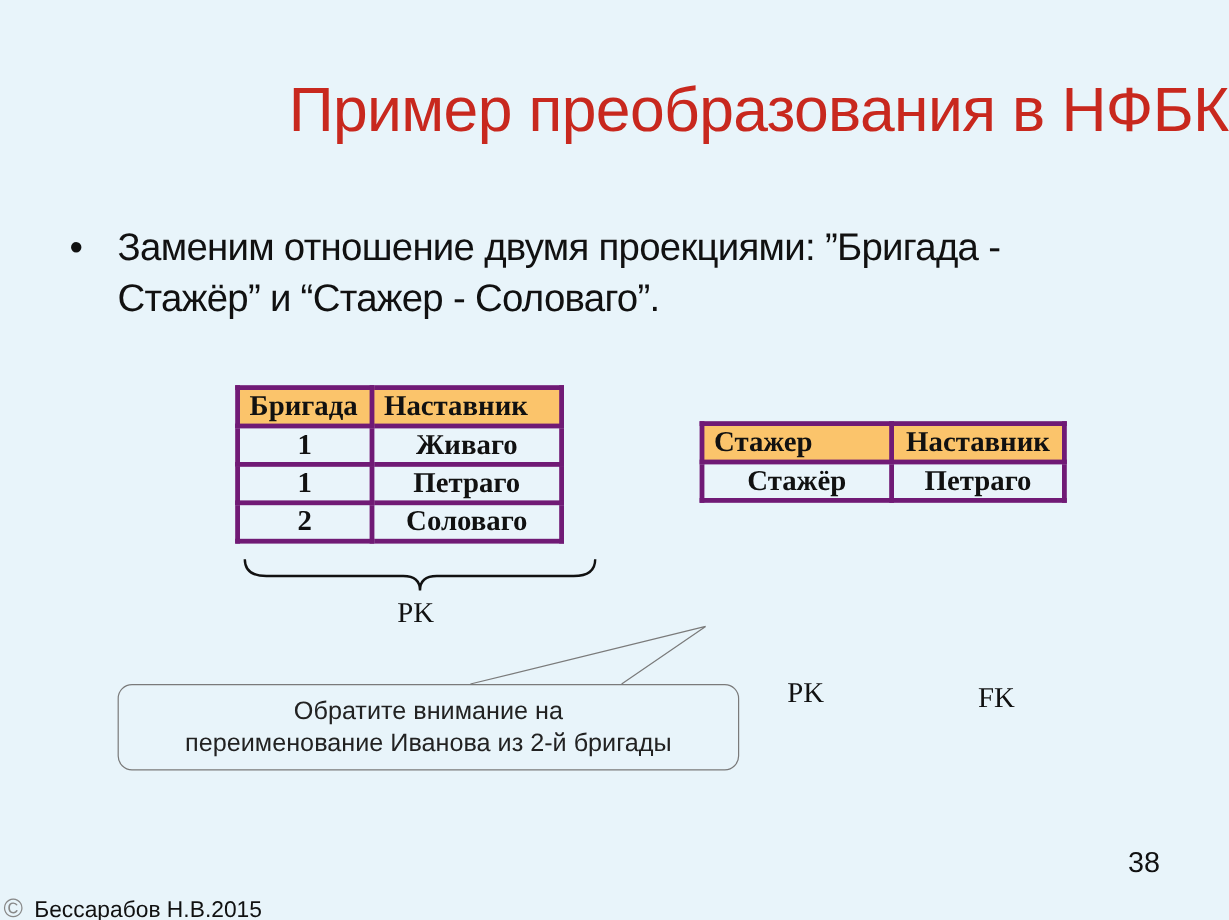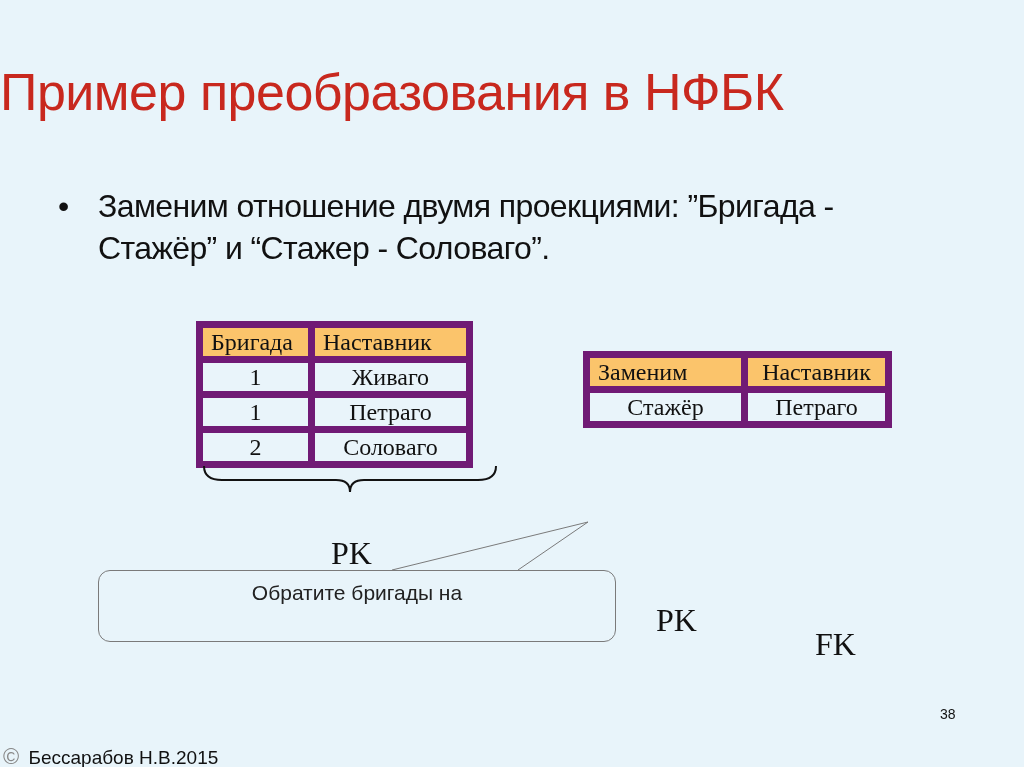--- a/index.html
+++ b/index.html
@@ -4,55 +4,55 @@
 <style>
   html, body { margin: 0; padding: 0; }
   body {
     width: 1024px; height: 767px; overflow: hidden;
     background: #e8f4fa;
     position: relative;
     font-family: "Liberation Sans", sans-serif;
   }
   .title {
     position: absolute; left: 0; top: 62px; width: 1024px;
-    text-align: left; color: #c8281e;
+    text-align: right; color: #c8281e;
     font-size: 52px; font-family: "Liberation Sans", sans-serif;
     letter-spacing: -0.5px;
   }
   .bullet {
     position: absolute; left: 58px; top: 185px; width: 880px;
     font-size: 32px; line-height: 42px; color: #111;
     display: flex;
   }
   .bullet .dot { width: 40px; flex: none; }
   .bullet .txt { letter-spacing: -0.6px; }
   table.rel {
     position: absolute; border-collapse: collapse;
     font-family: "Liberation Serif", serif; font-size: 24px; color: #111;
     border: 3px solid #9a3a14;
   }
   table.rel th, table.rel td {
-    border: 7px solid #701a75; height: 28px; padding: 0 8px;
-    font-weight: normal;
+    border: 4px solid #701a75; height: 28px; padding: 0 8px;
+    font-weight: bold;
   }
   table.rel th { background: #fbc46b; text-align: left; }
   table.rel td { background: #e9f4fa; text-align: center; }
   #t1 { left: 196px; top: 321px; }
   #t1 col.c1 { width: 112px; } #t1 col.c2 { width: 158px; }
   #t2 { left: 583px; top: 351px; }
   #t2 col.c1 { width: 158px; } #t2 col.c2 { width: 144px; }
   #t2 th.h2 { text-align: center; }
-  .key { position: absolute; font-family: "Liberation Serif", serif; font-size: 32px; color: #111; margin-top: 37px; }
+  .key { position: absolute; font-family: "Liberation Serif", serif; font-size: 24px; color: #111; }
   .callout {
     position: absolute; left: 98px; top: 570px; width: 518px; height: 72px;
     border: 1px solid #7a7a7a; border-radius: 12px; background: #e8f4fa;
     text-align: center; font-size: 21px; line-height: 27px; color: #222;
     padding-top: 8px; box-sizing: border-box;
   }
-  .pagenum { position: absolute; left: 940px; top: 706px; font-size: 14px; color: #111; }
+  .pagenum { position: absolute; left: 940px; top: 706px; font-size: 24px; color: #111; }
   .footer { position: absolute; left: 3px; top: 744px; font-size: 19px; color: #111; }
   .footer .copy { color: #888; font-size: 22px; margin-right: 4px; }
   svg.overlay { position: absolute; left: 0; top: 0; }
 </style>
 </head>
 <body>
 
 <div class="title">Пример преобразования в НФБК</div>
 
 <div class="bullet">
@@ -92,35 +92,36 @@
 
 <div class="key" style="left:331px; top:498px;">PK</div>
 
 <table class="rel" id="t2">
   <colgroup>
       <col class="c1">
       <col class="c2">
     </colgroup>
   <tbody>
       <tr>
-    <th>Заменим</th>
+    <th>Стажер</th>
     <th class="h2">Наставник</th>
   </tr>
   <tr>
     <td>Стажёр</td>
     <td>Петраго</td>
   </tr>
 </tbody>
   </table>
 
 <div class="key" style="left:656px; top:565px;">PK</div>
-<div class="key" style="left:815px; top:589px;">FK</div>
+<div class="key" style="left:815px; top:569px;">FK</div>
 
 <div class="callout">
-  <div>Обратите бригады на</div>
+  <div>Обратите внимание на</div>
+  <div>переименование Иванова из 2-й бригады</div>
 </div>
 
 <div class="pagenum">38</div>
 
 <div class="footer">
   <span class="copy">©</span>
   <span>Бессарабов Н.В.2015</span>
 </div>
 
 </body></html>

